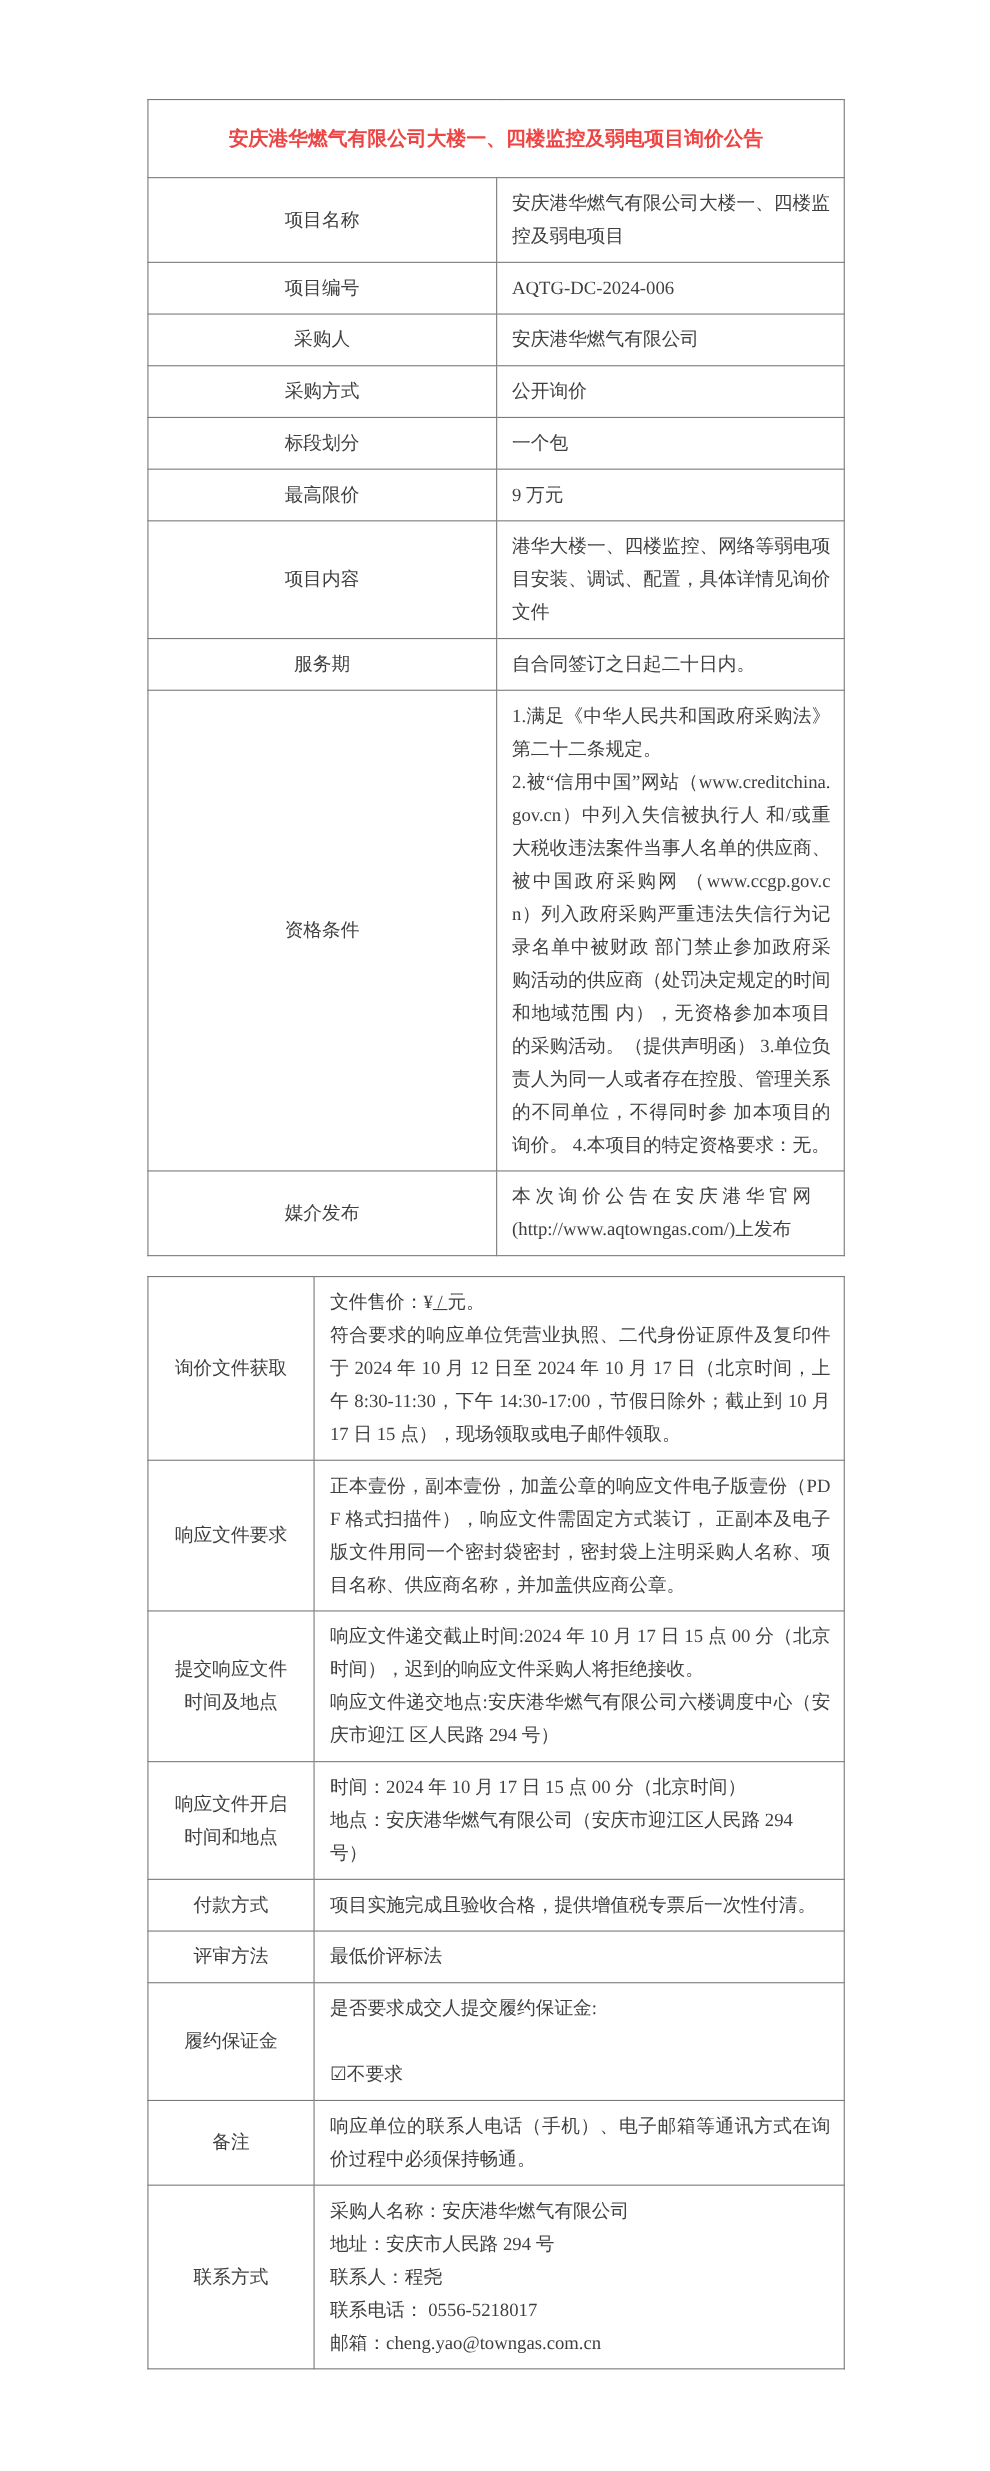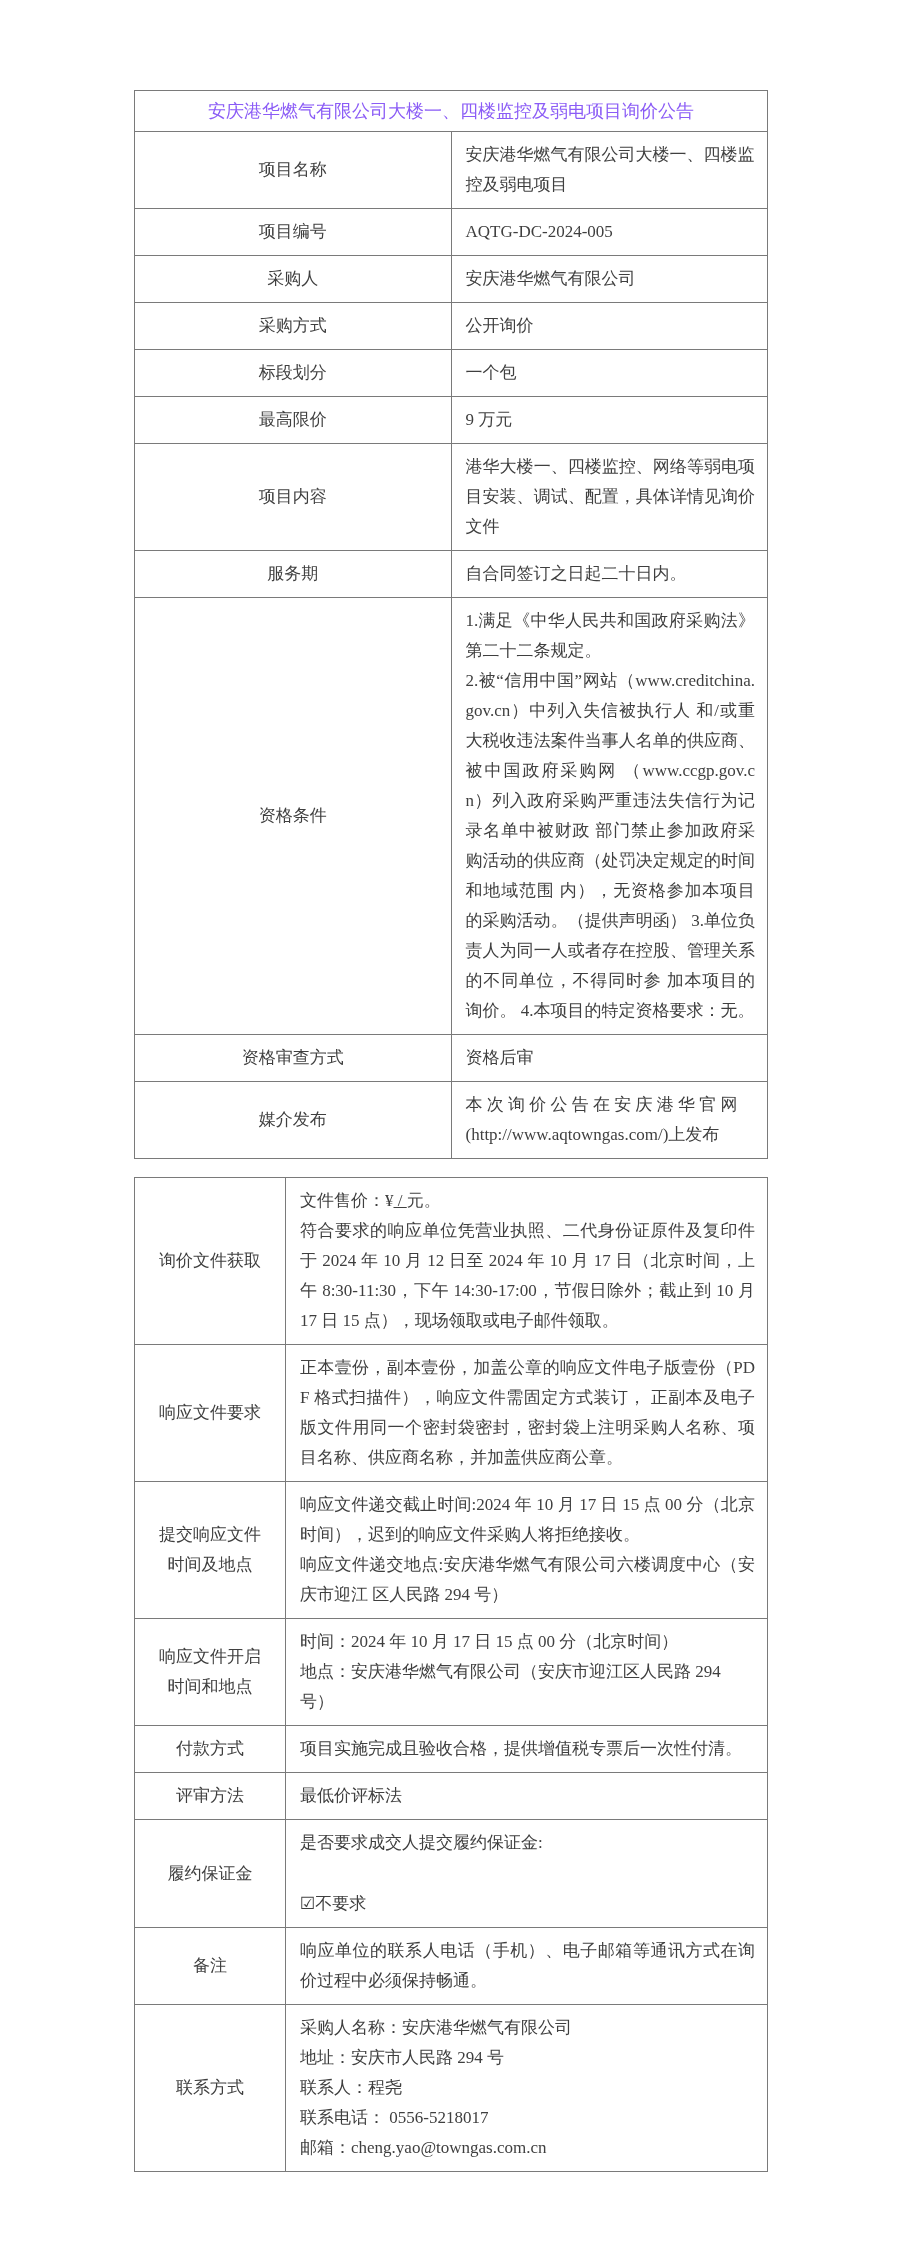--- a/index.html
+++ b/index.html
@@ -31,24 +31,24 @@
   td.label {
     width: 140px;
     text-align: center;
     padding: 8px 5px;
   }
   td.value {
     padding: 8px 12px 8px 14px;
   }
   .title-cell {
     text-align: center;
-    font-weight: normal;
+    font-weight: bold;
     font-size: 18px;
-    padding: 5px 8px;
-    color: #8b5cf6;
+    padding: 20px 8px;
+    color: #ef4444;
   }
   .flow { text-align: justify; }
   .pre  { white-space: pre-line; }
   .blank { text-decoration: underline; }
   .checkbox { font-family: "DejaVu Sans", sans-serif; }
   .tbl-gap { height: 18px; }
 </style>
 </head>
 <body>
 
@@ -58,21 +58,21 @@
     <tbody>
         <tr>
       <td colspan="2" class="title-cell">安庆港华燃气有限公司大楼一、四楼监控及弱电项目询价公告</td>
     </tr>
     <tr>
       <td class="label">项目名称</td>
       <td class="value">安庆港华燃气有限公司大楼一、四楼监控及弱电项目</td>
     </tr>
     <tr>
       <td class="label">项目编号</td>
-      <td class="value">AQTG-DC-2024-005</td>
+      <td class="value">AQTG-DC-2024-006</td>
     </tr>
     <tr>
       <td class="label">采购人</td>
       <td class="value">安庆港华燃气有限公司</td>
     </tr>
     <tr>
       <td class="label">采购方式</td>
       <td class="value">公开询价</td>
     </tr>
     <tr>
@@ -88,24 +88,20 @@
       <td class="value flow">港华大楼一、四楼监控、网络等弱电项目安装、调试、配置，具体详情见询价文件</td>
     </tr>
     <tr>
       <td class="label">服务期</td>
       <td class="value">自合同签订之日起二十日内。</td>
     </tr>
     <tr>
       <td class="label">资格条件</td>
       <td class="value pre flow">1.满足《中华人民共和国政府采购法》第二十二条规定。
 2.被“信用中国”网站（www.creditchina.gov.cn）中列入失信被执行人 和/或重大税收违法案件当事人名单的供应商、被中国政府采购网 （www.ccgp.gov.cn）列入政府采购严重违法失信行为记录名单中被财政 部门禁止参加政府采购活动的供应商（处罚决定规定的时间和地域范围 内），无资格参加本项目的采购活动。（提供声明函） 3.单位负责人为同一人或者存在控股、管理关系的不同单位，不得同时参 加本项目的询价。 4.本项目的特定资格要求：无。</td>
-    </tr>
-    <tr>
-      <td class="label">资格审查方式</td>
-      <td class="value">资格后审</td>
     </tr>
     <tr>
       <td class="label">媒介发布</td>
       <td class="value pre">本 次 询 价 公 告 在 安 庆 港 华 官 网
 (http://www.aqtowngas.com/)上发布</td>
     </tr>
   </tbody>
     </table>
 
   <div class="tbl-gap"></div>

